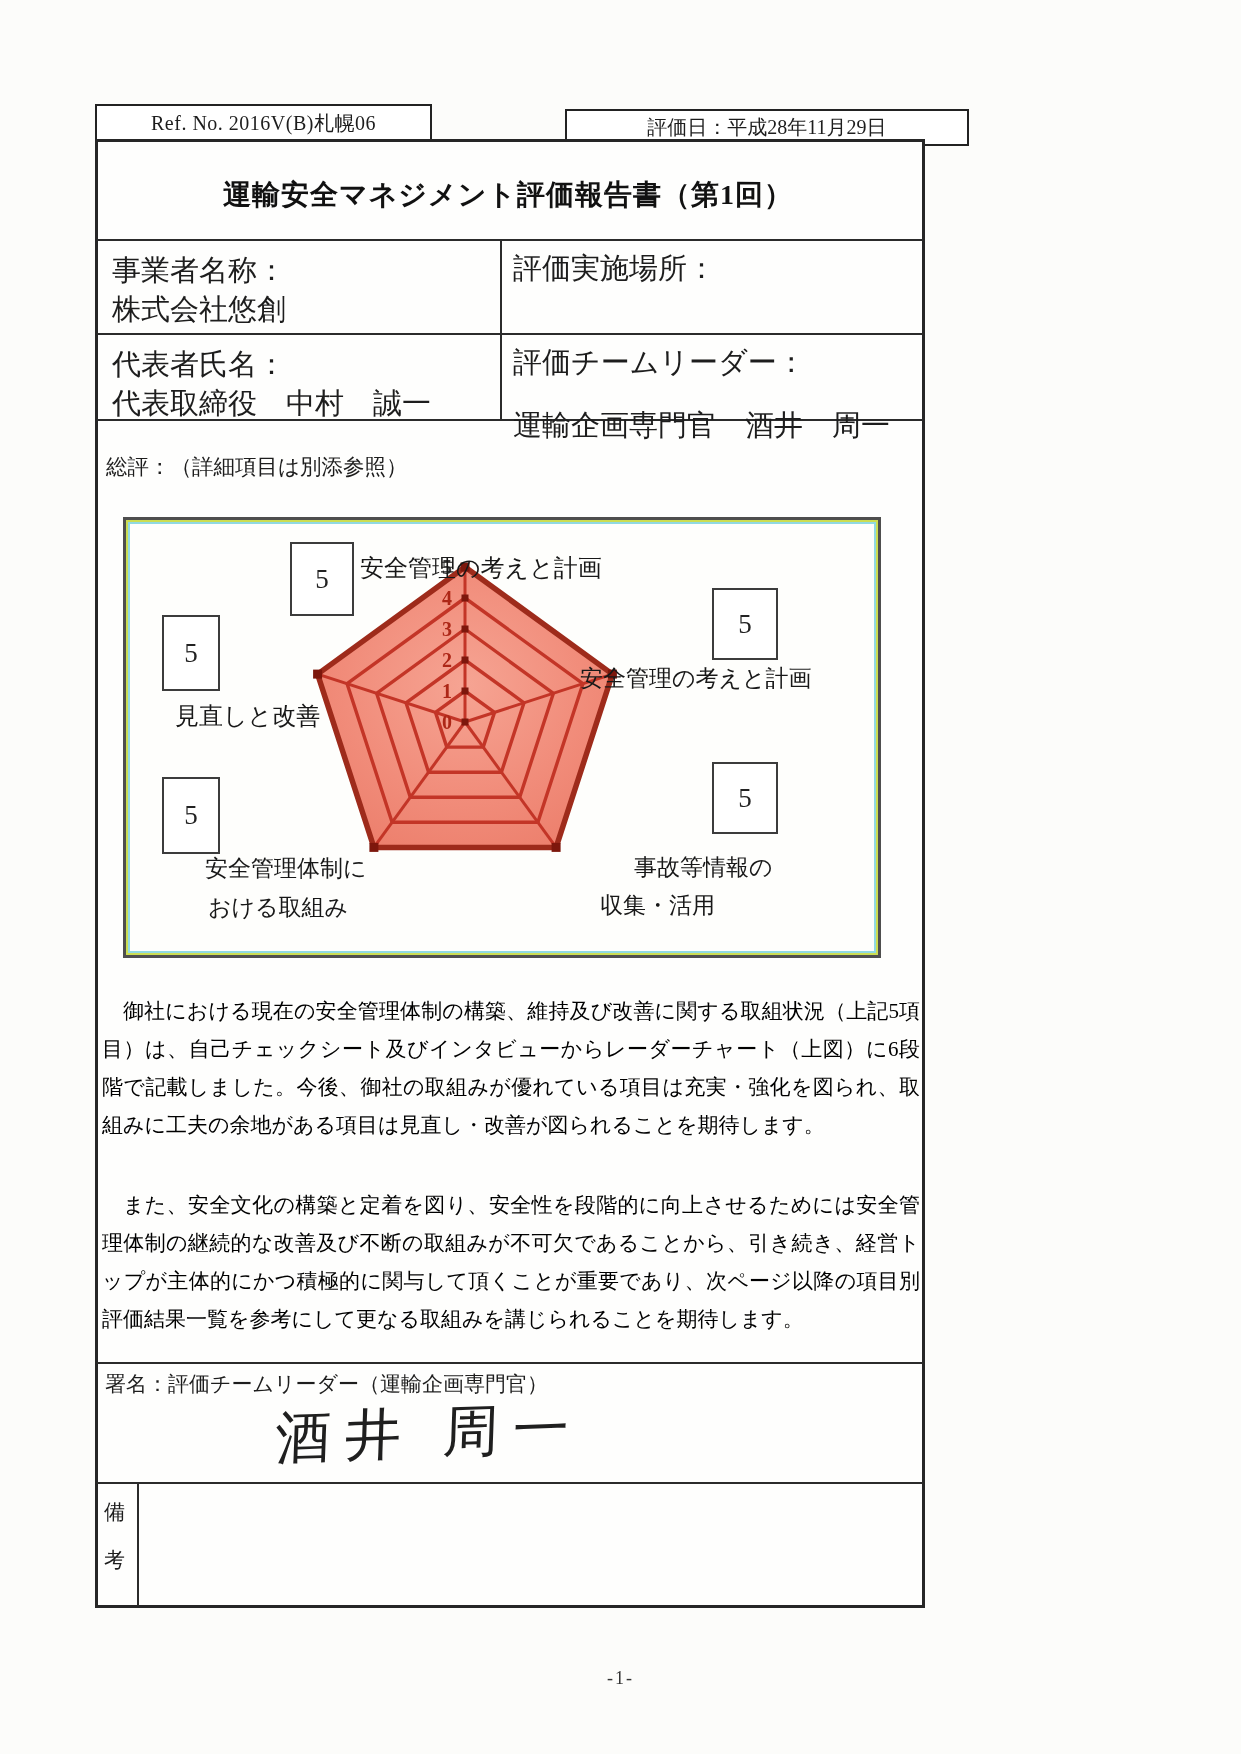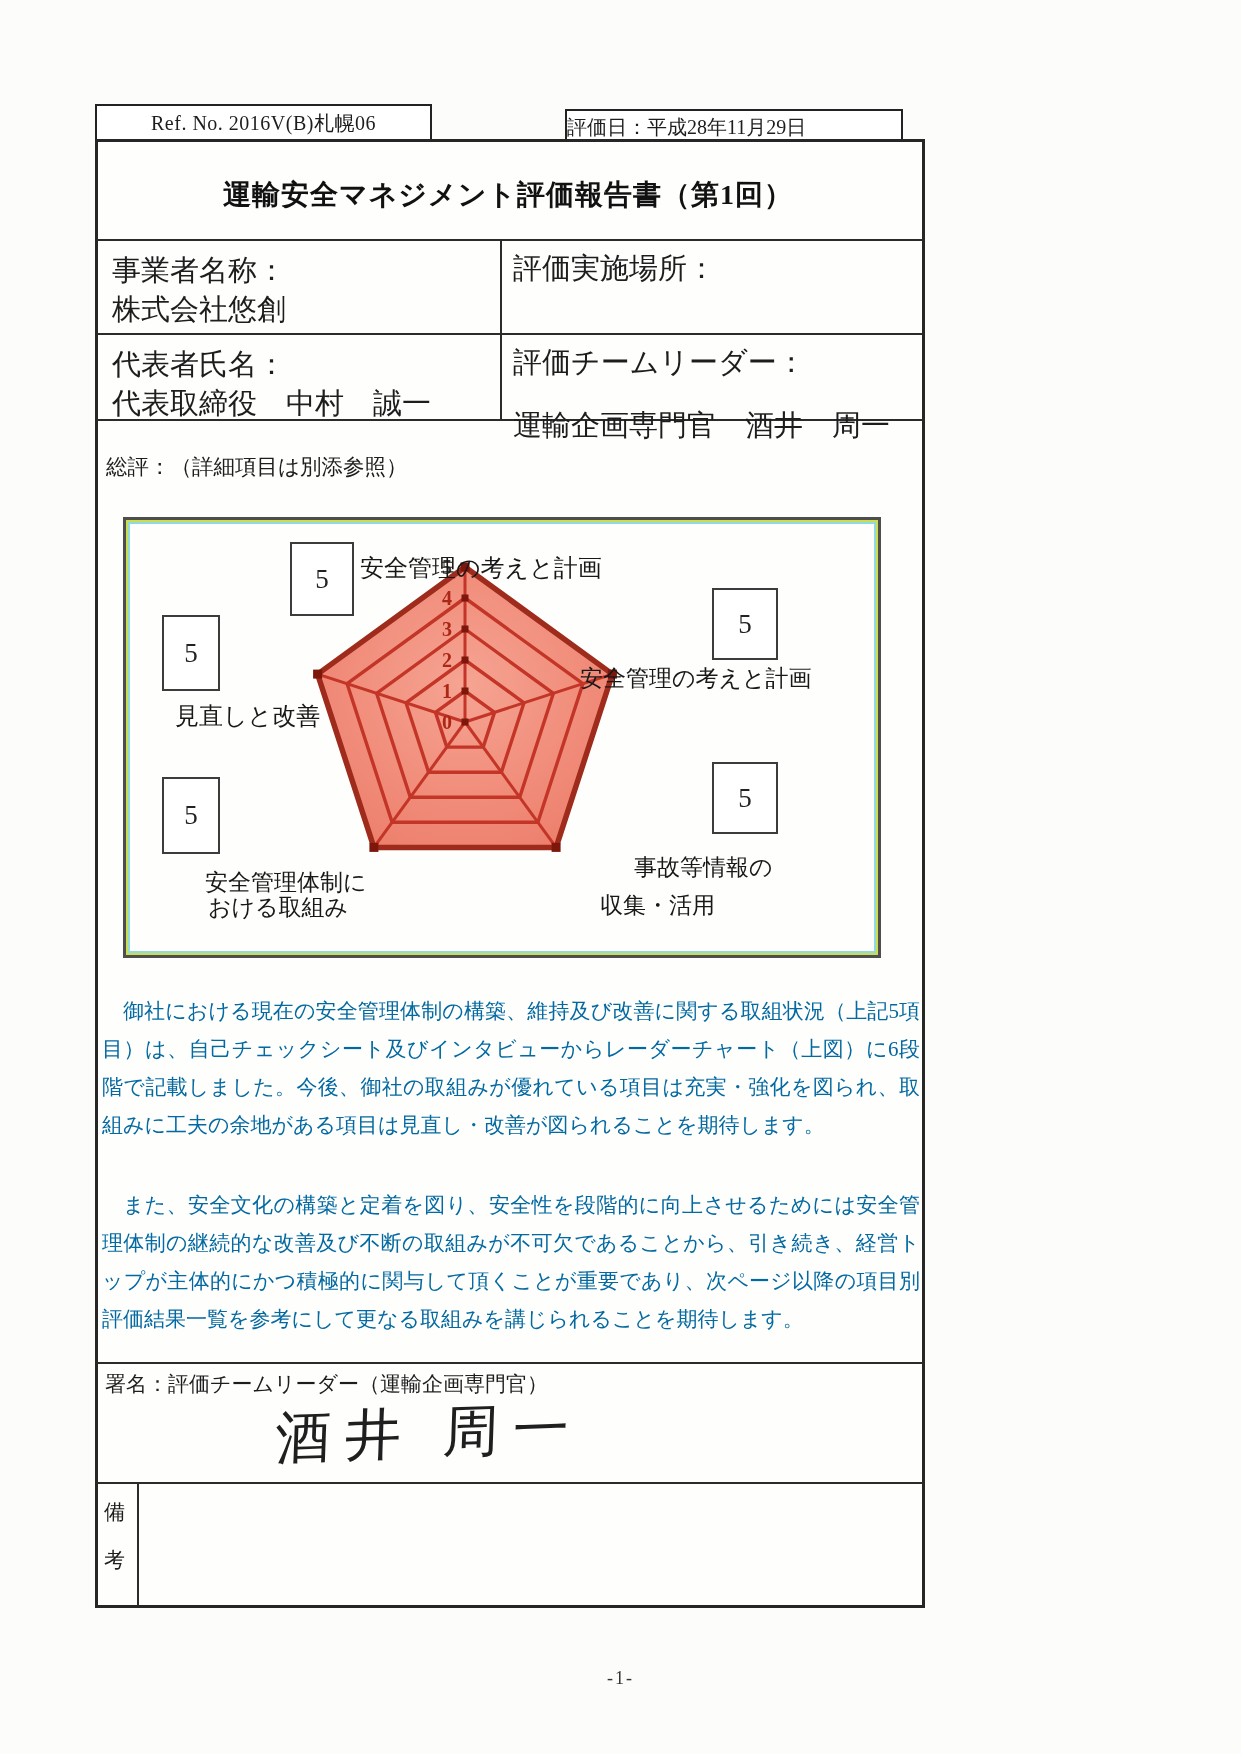--- a/index.html
+++ b/index.html
@@ -17,23 +17,23 @@
   }
   .abs{position:absolute;box-sizing:border-box;}
   
   .ref-box{
     left:95px;top:104px;width:337px;height:39px;
     border:2.5px solid #222;background:#fff;
     display:flex;align-items:center;justify-content:center;
     font-size:20px;letter-spacing:.5px;
   }
   .date-box{
-    left:565px;top:109px;width:338px;height:37px;
+    left:565px;top:109px;width:404px;height:37px;
     border:2.5px solid #222;background:#fff;
-    display:flex;align-items:center;justify-content:flex-start;
+    display:flex;align-items:center;justify-content:center;
     font-size:20px;
   }
   
   .main-table{
     left:95px;top:139px;width:830px;height:1469px;
     border:3px solid #262626;background:#fefefd;
   }
   .doc-title{
     left:93px;top:176px;width:830px;
     text-align:center;font-size:28px;font-weight:bold;letter-spacing:1px;color:#111;
@@ -53,21 +53,21 @@
     position:absolute;background:#fff;border:2px solid #3c3c3c;
     display:flex;align-items:center;justify-content:center;
     font-size:27px;color:#222;
   }
   .axis-label{position:absolute;font-size:24px;white-space:nowrap;color:#181818;}
   .axis-label.small{font-size:23px;}
   
   .body-text{left:102px;top:992px;width:818px;}
   .body-text p{
     margin:0 0 42px 0;font-size:21px;line-height:38px;
-    text-align:justify;text-indent:1em;color:#0369a1;
+    text-align:justify;text-indent:1em;color:#000000;
   }
   .sign-label{position:absolute;left:105px;top:1370px;font-size:21px;}
   .signature{
     position:absolute;left:275px;top:1396px;
     font-size:56px;color:#1f1f1f;letter-spacing:14px;
     transform:rotate(-2deg) skewX(-4deg);
     font-weight:400;
   }
   .remarks-char{position:absolute;left:104px;font-size:21px;}
   .page-number{
@@ -159,21 +159,21 @@
           <span>5</span>
         </div>
         <div class="score-box" style="left:32px;top:91px;width:54px;height:72px;">
           <span>5</span>
         </div>
 
         <div class="axis-label" style="left:230px;top:28px;">安全管理の考えと計画</div>
         <div class="axis-label small" style="left:450px;top:139px;">安全管理の考えと計画</div>
         <div class="axis-label small" style="left:470px;top:328px;margin-left:34px;">事故等情報の</div>
         <div class="axis-label small" style="left:470px;top:366px;">収集・活用</div>
-        <div class="axis-label small" style="left:75px;top:343px;">安全管理体制に</div>
+        <div class="axis-label small" style="left:75px;top:329px;">安全管理体制に</div>
         <div class="axis-label small" style="left:78px;top:368px;">おける取組み</div>
         <div class="axis-label" style="left:45px;top:176px;">見直しと改善</div>
       </div>
     </div>
   </div>
 
   <div class="abs body-text">
     <p>御社における現在の安全管理体制の構築、維持及び改善に関する取組状況（上記5項目）は、自己チェックシート及びインタビューからレーダーチャート（上図）に6段階で記載しました。今後、御社の取組みが優れている項目は充実・強化を図られ、取組みに工夫の余地がある項目は見直し・改善が図られることを期待します。</p>
     <p>また、安全文化の構築と定着を図り、安全性を段階的に向上させるためには安全管理体制の継続的な改善及び不断の取組みが不可欠であることから、引き続き、経営トップが主体的にかつ積極的に関与して頂くことが重要であり、次ページ以降の項目別評価結果一覧を参考にして更なる取組みを講じられることを期待します。</p>
   </div>

